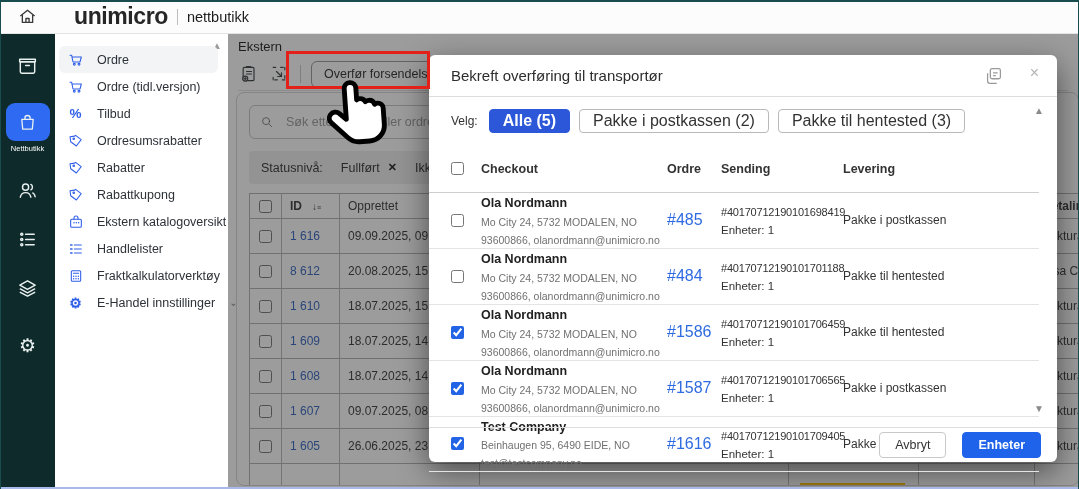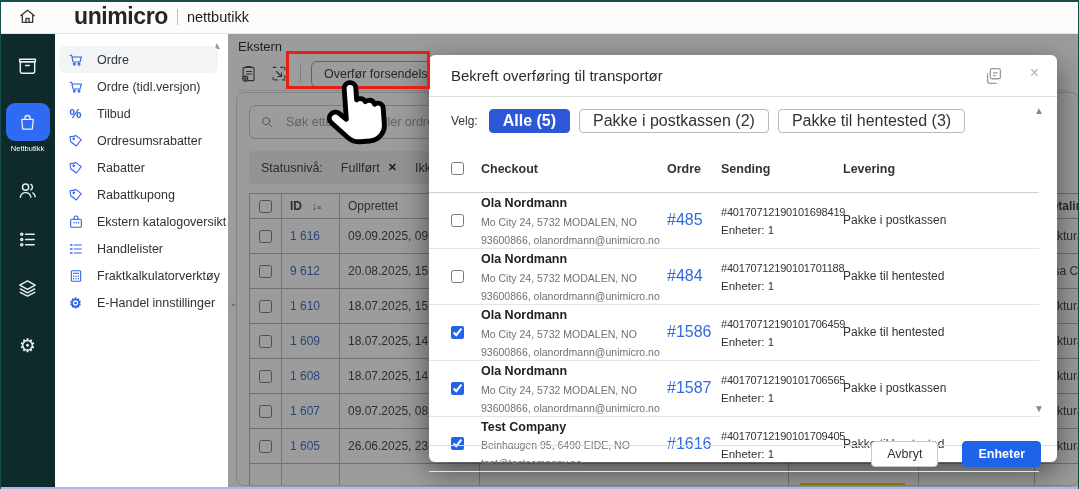--- a/index.html
+++ b/index.html
@@ -97,21 +97,21 @@
   .mrow.mhead{height:30px;border-bottom:1px solid #cfcfcf;}
   .mrow{min-height:48px;}
   .mh{font-size:12.5px;font-weight:700;color:#333;}
   .mcell-cb{display:flex;align-items:center;}
   .mname{font-size:12.5px;font-weight:700;color:#222;line-height:1.35;}
   .msub{font-size:10.5px;color:#707070;line-height:1.4;}
   .morder a{font-size:16px;color:#2e6be0;text-decoration:none;}
   .mtrack{font-size:11px;color:#333;letter-spacing:-0.2px;white-space:nowrap;}
   .munits{font-size:11.5px;color:#333;margin-top:2px;}
   .mdeliv{font-size:12px;color:#333;}
-  .m-foot{position:absolute;left:0;bottom:0;width:100%;height:17px;border-top:1px solid #dedede;display:flex;align-items:center;justify-content:flex-end;gap:24px;padding:0 16px;}
+  .m-foot{position:absolute;left:0;bottom:0;width:100%;height:35px;border-top:1px solid #dedede;display:flex;align-items:center;justify-content:flex-end;gap:16px;padding:0 16px;}
   .btn-outline{background:#fff;border:1px solid #c9c9c9;border-radius:4px;padding:5px 15px;font-size:12.5px;color:#333;cursor:pointer;}
   .btn-primary{background:#1e63e9;border:1px solid #1e63e9;border-radius:4px;padding:5px 15px;font-size:12.5px;color:#fff;font-weight:700;cursor:pointer;}
 </style>
 </head>
 <body>
 
 <div id="app">
 
   <div class="topbar">
     <div class="home-btn">
@@ -346,21 +346,21 @@
           <span class="btd"></span>
             <span class="btd"></span>
             <span class="btd"></span>
           <span class="btd">Faktura</span>
         </div>
         <div class="btr">
           <span class="btd cbcell">
               <input type="checkbox" style="">
             </span>
           <span class="btd">
-              <a href="#">9 612</a>
+              <a href="#">8 612</a>
             </span>
           <span class="btd">20.08.2025, 15:03</span>
           <span class="btd"></span>
             <span class="btd"></span>
             <span class="btd"></span>
           <span class="btd">Visa Checkout</span>
         </div>
         <div class="btr">
           <span class="btd cbcell">
               <input type="checkbox" style="">

